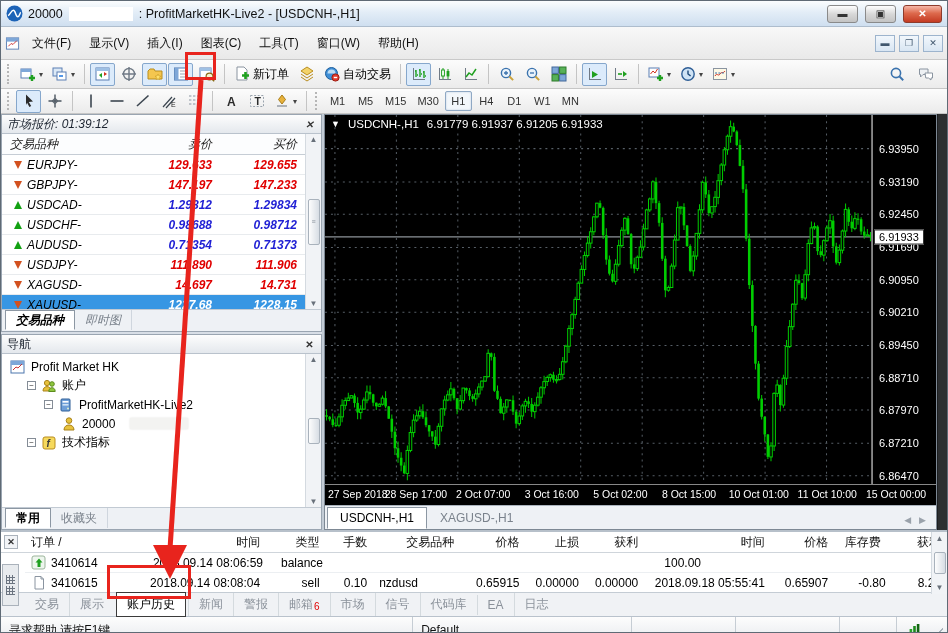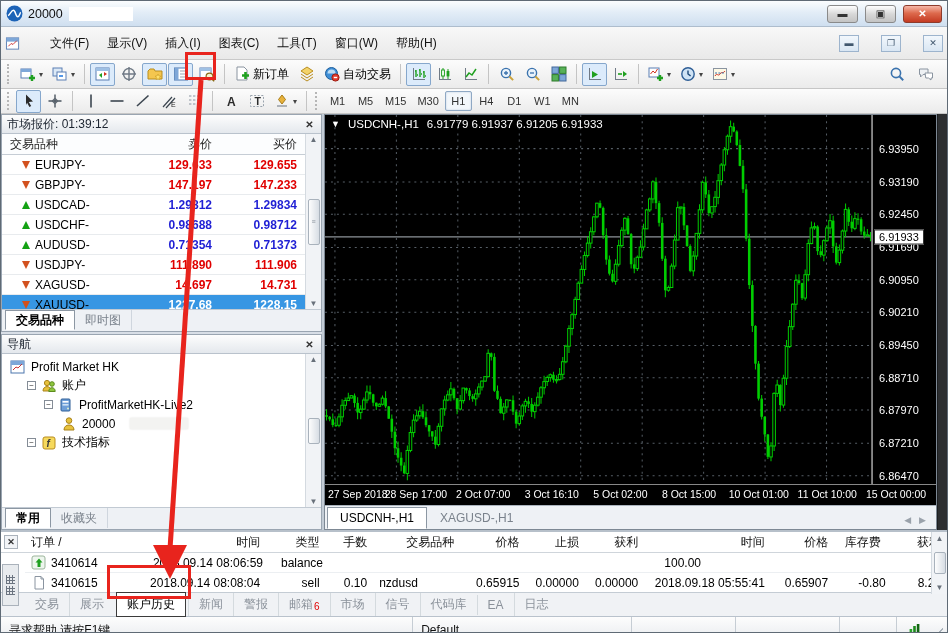--- a/index.html
+++ b/index.html
@@ -10,21 +10,21 @@
   .titlebar{height:26px;display:flex;align-items:center;padding:0 5px;gap:5px;
     background:linear-gradient(#fbfdfe,#e3edf7 45%,#cfdff0);border-bottom:1px solid #aebdcd;}
   .title-text{flex:1;font-size:12.5px;color:#111;white-space:nowrap;display:flex;align-items:center;gap:2px;}
   .redact{display:inline-block;width:64px;height:14px;background:#fff;margin:0 4px;}
   .capbtn{width:31px;height:18px;border:1px solid #8a8a8a;border-radius:3px;display:flex;align-items:center;justify-content:center;
     background:linear-gradient(#fefefe,#d8d8d8 50%,#c4c4c4);font-size:10px;color:#333;margin-left:2px;}
   .capbtn.close{background:linear-gradient(#f5b7a8,#dd6a4d 45%,#c43a22);border-color:#8d3b2c;color:#fff;font-weight:bold;width:39px;}
 
   
   .menubar{height:24px;display:flex;align-items:center;background:linear-gradient(#f8f8f8,#e9e9e9);
-    border-bottom:1px solid #c9c9c9;padding:16px 4px;gap:20px;}
+    border-bottom:1px solid #c9c9c9;padding:16px 4px;gap:2px;}
   .menu-item{padding:3px 9px;color:#111;}
   .menu-spacer{flex:1;}
   .childbtn{width:20px;height:17px;border:1px solid #9db4cd;background:linear-gradient(#f2f7fc,#d9e6f3);
     display:flex;align-items:center;justify-content:center;font-size:9px;color:#41576e;margin-left:2px;}
 
   
   .toolbar{display:flex;align-items:center;background:linear-gradient(#fcfcfc,#ebebeb);
     border-bottom:1px solid #c6c6c6;padding:1px 3px;gap:1px;}
   .toolbar.tb1{height:29px;}
   .toolbar.tb2{height:25px;}
@@ -52,21 +52,21 @@
   .ptab.active{background:#fff;border:1px solid #8c97a3;border-bottom-color:#fff;color:#000;font-weight:bold;border-right:1px solid #8c97a3;}
 
   
   .mw-body{flex:1;display:flex;overflow:hidden;}
   .mw-table{flex:1;}
   .mw-colhdr{display:flex;height:21px;border-bottom:1px solid #c6cdd5;color:#222;align-items:center;background:#fcfdfe;}
   .mw-colhdr .c1{width:118px;padding-left:8px;}
   .mw-colhdr .c2{width:100px;text-align:right;padding-right:8px;}
   .mw-colhdr .c3{flex:1;text-align:right;padding-right:8px;}
   .mwrow{display:flex;height:20px;align-items:center;border-bottom:1px solid #e8ebee;}
-  .mwrow .c1{width:118px;padding-left:20px;display:flex;align-items:center;gap:5px;color:#000;}
+  .mwrow .c1{width:118px;padding-left:12px;display:flex;align-items:center;gap:5px;color:#000;}
   .mwrow .c2{width:100px;text-align:right;padding-right:8px;font-weight:bold;}
   .mwrow .c3{flex:1;text-align:right;padding-right:8px;font-weight:bold;}
   .mwrow.selected{background:#3796e3;}
   .mwrow.selected .c2,.mwrow.selected .c3{color:#fff;}
   .price-red{color:#e00000;}
   .price-blue{color:#1f1fd4;}
   .arr{width:0;height:0;display:inline-block;}
   .arr.up{border-left:4px solid transparent;border-right:4px solid transparent;border-bottom:8px solid #13a113;}
   .arr.down{border-left:4px solid transparent;border-right:4px solid transparent;border-top:8px solid #d2511f;}
   .vscroll{width:16px;background:#f1f3f6;border-left:1px solid #d4dae0;display:flex;flex-direction:column;align-items:center;justify-content:space-between;padding:1px;}
@@ -145,20 +145,21 @@
   <div class="titlebar">
     <span class="icn">
       <svg width="17" height="17" viewBox="0 0 16 16">
           <circle cx="8" cy="8" r="7.5" fill="#1c63b7"></circle>
           <path d="M2 10c2-1 3-5 5-5s2 6 4 6 2-4 3-4" stroke="#fff" stroke-width="1.4" fill="none"></path>
         </svg>
     </span>
     <span class="title-text">
       <span>20000</span>
         <span class="redact"></span>
+        <span>: ProfitMarketHK-Live2 - [USDCNH-,H1]</span>
     </span>
     <span class="capbtn">▬</span>
     <span class="capbtn">▣</span>
     <span class="capbtn close">✕</span>
   </div>
 
   <div class="menubar">
     <span class="icn">
       <svg width="16" height="15" viewBox="0 0 16 16">
           <rect x="1" y="2" width="13" height="12" fill="#fff" stroke="#5b7fb4"></rect>
@@ -501,21 +502,21 @@
         <span class="tfbtn">H4</span>
         <span class="tfbtn">D1</span>
         <span class="tfbtn">W1</span>
         <span class="tfbtn">MN</span>
       </span>
   </div>
 
   <div class="main">
     <div class="left-col">
 
-      <div class="panel" style="height:218px;">
+      <div class="panel" style="height:218px;font-style:italic;">
         <div class="panel-header">
           <span>市场报价: 01:39:12</span>
           <span class="panel-close">✕</span>
         </div>
         <div class="mw-body">
           <div class="mw-table">
             <div class="mw-colhdr">
               <span class="c1">交易品种</span>
               <span class="c2">卖价</span>
               <span class="c3">买价</span>
@@ -1072,21 +1073,21 @@
               <span class="plabel" style="top: 79.9763%;">6.87970</span>
               <span class="plabel" style="top: 88.981%;">6.87210</span>
               <span class="plabel" style="top: 97.7488%;">6.86470</span>
               <span class="pcur" style="top: 33.0213%;">6.91933</span>
             </div>
         </div>
         <div class="time-axis" id="time-axis">
             <span class="tlabel" style="left: 3px;">27 Sep 2018</span>
             <span class="tlabel" style="left: 13.049%; transform: translateX(-32%);">28 Sep 17:00</span>
             <span class="tlabel" style="left: 24.2831%; transform: translateX(-32%);">2 Oct 07:00</span>
-            <span class="tlabel" style="left: 35.5172%; transform: translateX(-32%);">3 Oct 16:10</span>
+            <span class="tlabel" style="left: 35.5172%; transform: translateX(-32%);">3 Oct 16:00</span>
             <span class="tlabel" style="left: 46.7514%; transform: translateX(-32%);">5 Oct 02:00</span>
             <span class="tlabel" style="left: 57.9855%; transform: translateX(-32%);">8 Oct 15:00</span>
             <span class="tlabel" style="left: 69.2196%; transform: translateX(-32%);">10 Oct 01:00</span>
             <span class="tlabel" style="left: 80.4537%; transform: translateX(-32%);">11 Oct 10:00</span>
             <span class="tlabel" style="left: 91.6878%; transform: translateX(-32%);">15 Oct 00:00</span>
           </div>
         <div class="chart-tabs" id="chart-tabs">
             <span class="ctab active">USDCNH-,H1</span>
             <span class="ctab">XAGUSD-,H1</span>
             <span class="ctab-arrows">

